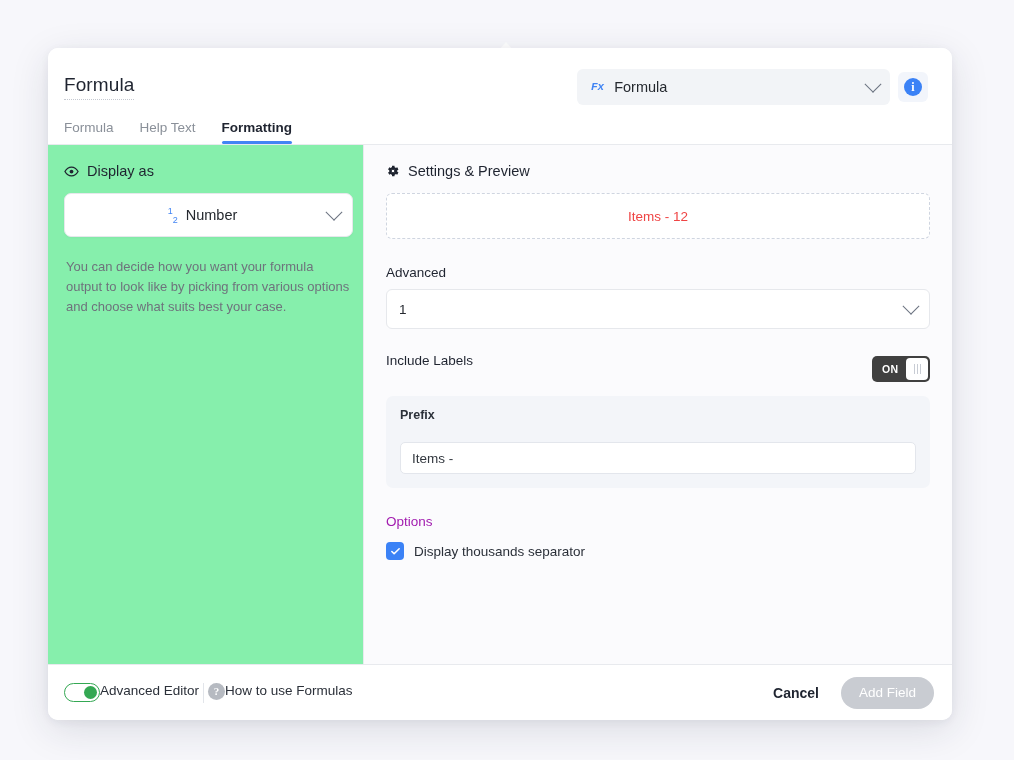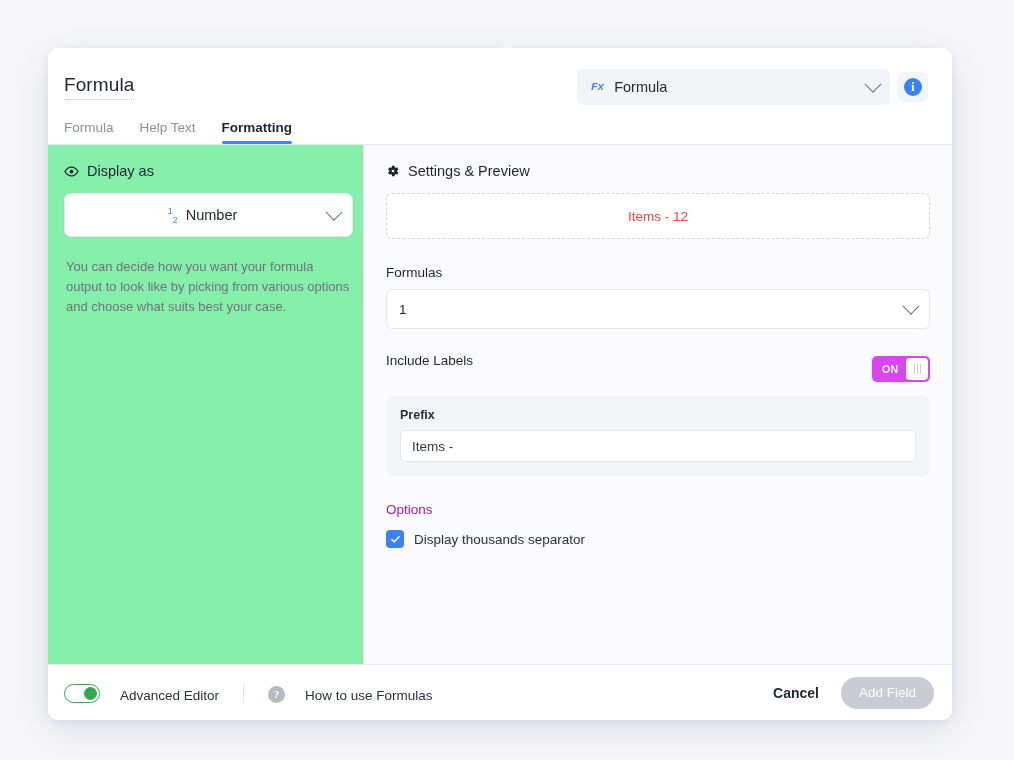--- a/index.html
+++ b/index.html
@@ -232,21 +232,21 @@
   .precision-select .spacer { flex: 1; }
 
   .labels-row {
     display: flex;
     align-items: center;
     justify-content: space-between;
     margin-bottom: 12px;
   }
   .toggle-on {
     width: 58px; height: 26px;
-    background: #d946ef;
+    background: #404040;
     border-radius: 5px;
     display: flex;
     align-items: center;
     justify-content: flex-start;
     padding: 2px;
     cursor: pointer;
     position: relative;
     text-align: right;
   }
   .toggle-on .on-txt {
@@ -279,21 +279,21 @@
     padding: 12px 14px 14px 14px;
     display: flex;
     gap: 12px;
     margin-bottom: 26px;
   }
   .labels-col { flex: 1; }
   .labels-col .cap {
     font-size: 12.5px;
     font-weight: 700;
     color: #2b3039;
-    margin-bottom: 8px;
+    margin-bottom: 20px;
   }
   .text-input {
     width: 100%;
     height: 32px;
     background: #ffffff;
     border: 1px solid #e3e6ec;
     border-radius: 5px;
     padding: 0 11px;
     font-size: 13.5px;
     color: #33383f;
@@ -333,22 +333,22 @@
     height: 56px;
     border-top: 1px solid #e8eaee;
     background: #ffffff;
     display: flex;
     align-items: center;
     justify-content: space-between;
     padding: 0 18px 0 16px;
   }
   .footer-left {
     display: flex;
-    align-items: flex-end;
-    gap: 20px;
+    align-items: flex-start;
+    gap: 0;
   }
   .toggle-green {
     width: 36px; height: 19px;
     border: 1.5px solid #34a853;
     background: #ffffff;
     border-radius: 10px;
     position: relative;
     cursor: pointer;
     flex: 0 0 auto;
   }
@@ -474,21 +474,21 @@
             <path d="M12 8a4 4 0 100 8 4 4 0 000-8zm0 6.2A2.2 2.2 0 1112 9.8a2.2 2.2 0 010 4.4z"></path>
             <path d="M20.2 13.1c.05-.36.08-.73.08-1.1s-.03-.74-.08-1.1l2-1.5-1.9-3.3-2.35.95a7.9 7.9 0 00-1.9-1.1L15.7 2.5h-3.8l-.35 2.45c-.68.26-1.32.62-1.9 1.1L7.3 5.1 5.4 8.4l2 1.5c-.5.36-.08.73-.08 1.1s.03.74.08 1.1l-2 1.5 1.9 3.3 2.35-.95c.58.48 1.22.84 1.9 1.1l.35 2.45h3.8l.35-2.45c.68-.26 1.32-.62 1.9-1.1l2.35.95 1.9-3.3-2-1.5z" opacity="0"></path>
             <path d="M19.4 12c0-.4-.04-.78-.1-1.16l2.06-1.53-2.07-3.58-2.42 1.02a7.6 7.6 0 00-2-1.16L14.5 3h-4.1l-.37 2.59c-.72.27-1.39.66-2 1.16L5.6 5.73 3.53 9.31l2.06 1.53c-.06.38-.1.76-.1 1.16s.4.78.1 1.16l-2.06 1.53 2.07 3.58 2.43-1.02c.6.5 1.27.89 2 1.16L10.4 21h4.1l.37-2.59c.73-.27 1.4-.66 2-1.16l2.42 1.02 2.07-3.58-2.06-1.53c.06-.38.1-.76.1-1.16zm-7.4 3.6a3.6 3.6 0 110-7.2 3.6 3.6 0 010 7.2z"></path>
           </svg>
         </span>
         <span>Settings &amp; Preview</span>
       </div>
 
       <div class="preview-box">Items - 12</div>
 
-      <div class="field-label">Formulas</div>
+      <div class="field-label">Advanced</div>
       <div class="precision-select">
         <span>1</span>
         <span class="spacer"></span>
         <span class="chev"></span>
       </div>
 
       <div class="labels-row">
         <span class="field-label" style="margin-bottom:16px">Include Labels</span>
         <span class="toggle-on">
           <span class="on-txt">ON</span>

